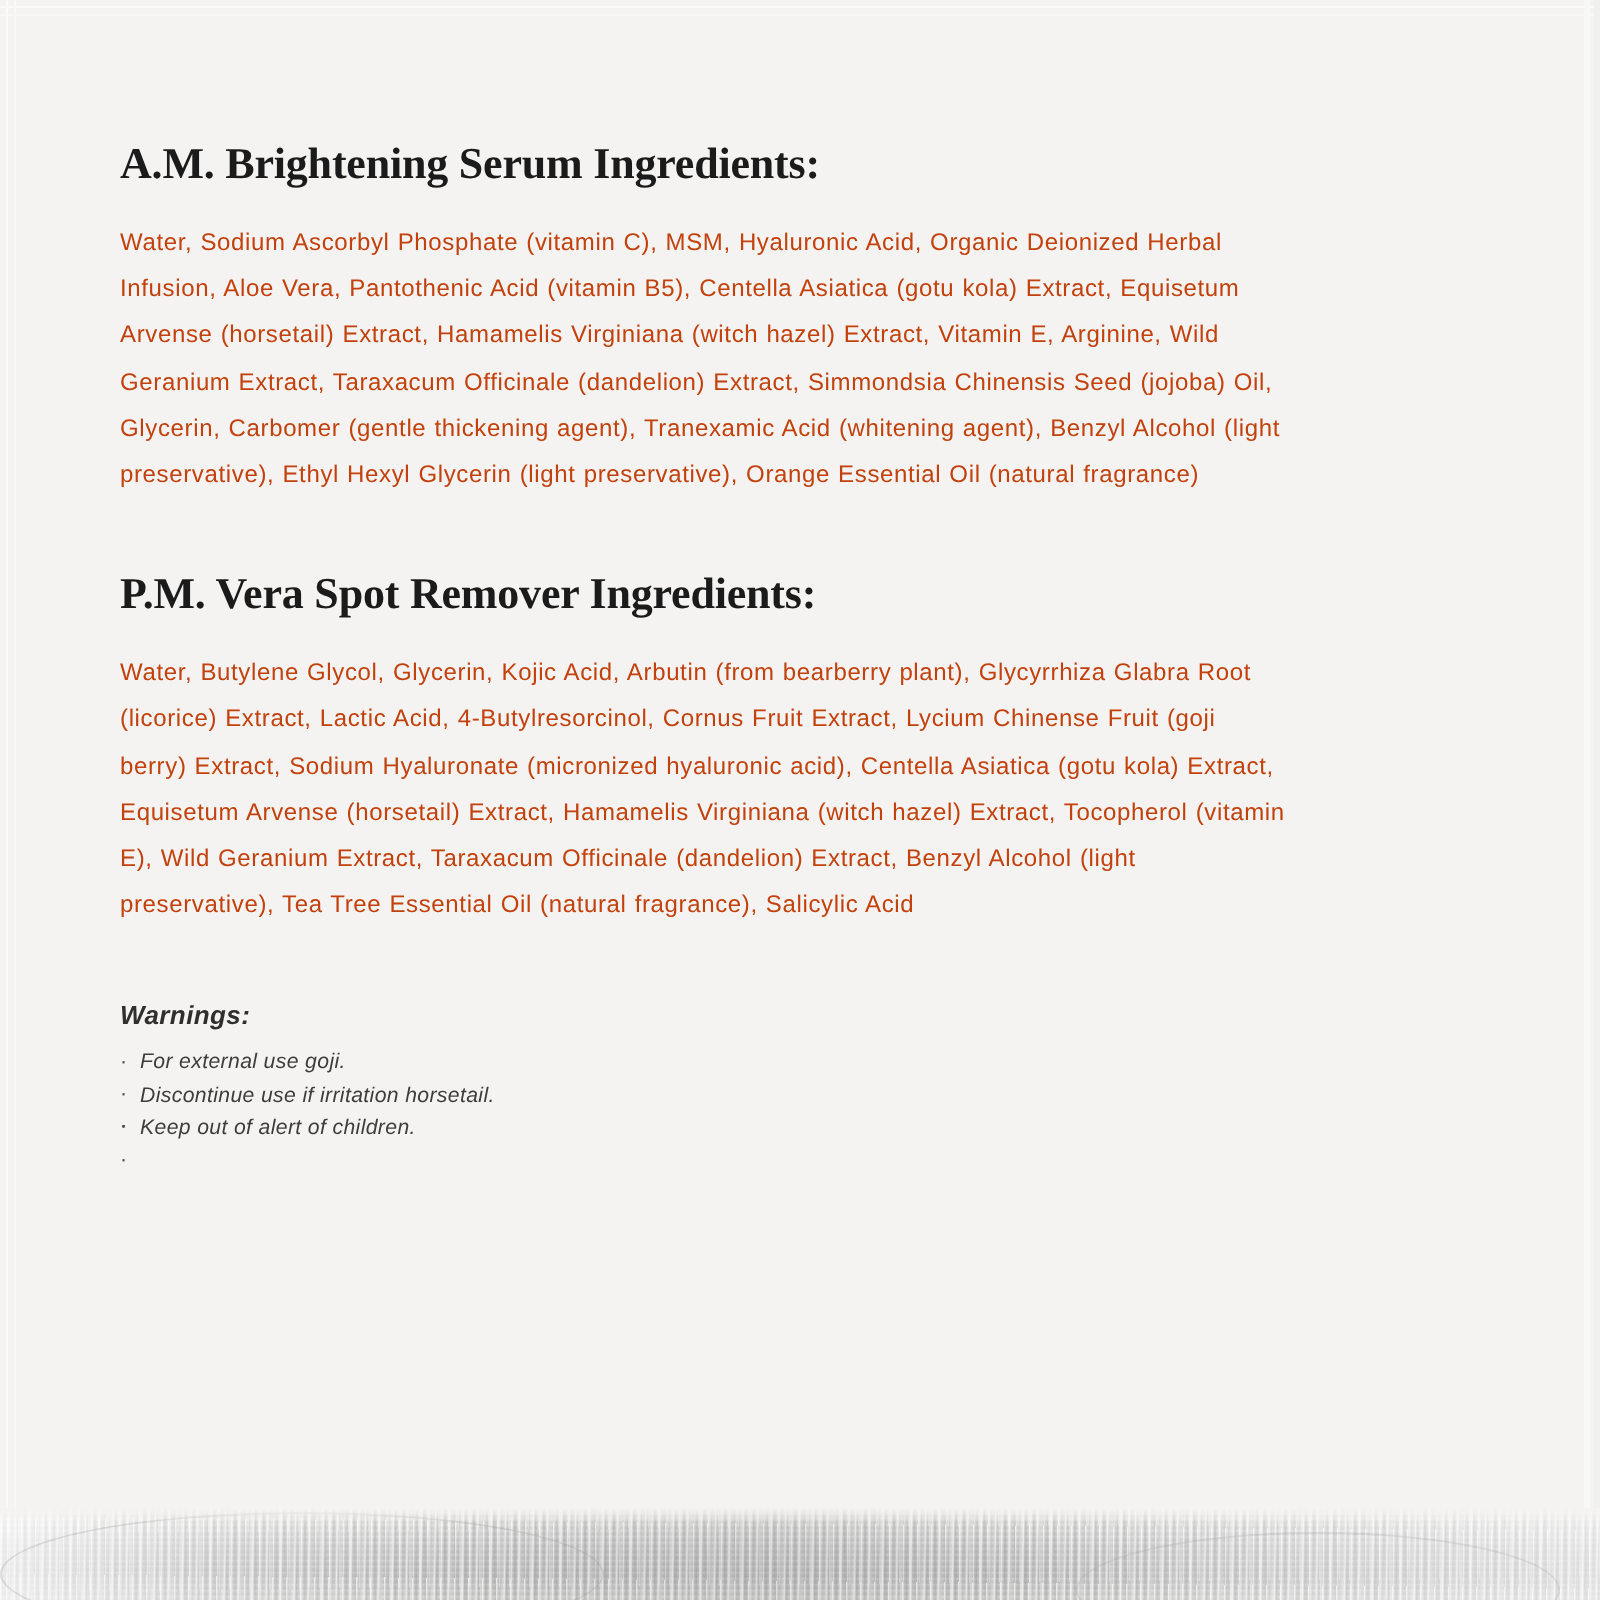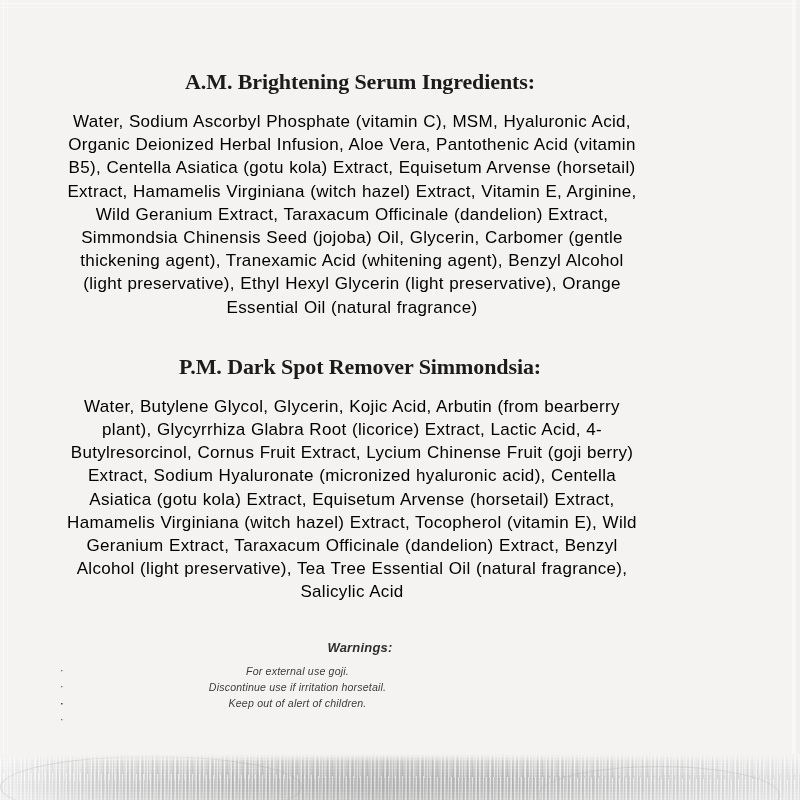--- a/index.html
+++ b/index.html
@@ -13,21 +13,20 @@
     background: #f4f3f1;
     font-family: "Liberation Sans", sans-serif;
   }
 
   #label {
     position: relative;
     width: 800px;
     height: 800px;
     background: #f4f3f1;
     box-sizing: border-box;
-    text-align: center;
   }
 
   
   .edge-top {
     position: absolute;
     left: 0; top: 3px;
     width: 800px; height: 1px;
     background: #fafaf8;
   }
   .edge-top2 {
@@ -75,23 +74,23 @@
     font-size: 22px;
     line-height: 28px;
     color: #1b1b1b;
     letter-spacing: -0.1px;
   }
 
   p.ingredients {
     margin: 14px 16px 0 0;
     font-family: "Liberation Sans", sans-serif;
     font-weight: 400;
-    font-size: 17px;
+    font-size: 12px;
     line-height: 23.2px;
-    color: #000000;
+    color: #c2410c;
     letter-spacing: 0.32px;
     word-spacing: 0.4px;
   }
 
   .section-pm {
     margin-top: 34px;
   }
 
   .warnings {
     margin-top: 36px;
@@ -218,21 +217,21 @@
   <div class="edge-right2"></div>
 
   <div class="content">
 
     <section>
       <h2 class="section-heading">A.M. Brightening Serum Ingredients:</h2>
       <p class="ingredients">Water, Sodium Ascorbyl Phosphate (vitamin C), MSM, Hyaluronic Acid, Organic Deionized Herbal Infusion, Aloe Vera, Pantothenic Acid (vitamin B5), Centella Asiatica (gotu kola) Extract, Equisetum Arvense (horsetail) Extract, Hamamelis Virginiana (witch hazel) Extract, Vitamin E, Arginine, Wild Geranium Extract, Taraxacum Officinale (dandelion) Extract, Simmondsia Chinensis Seed (jojoba) Oil, Glycerin, Carbomer (gentle thickening agent), Tranexamic Acid (whitening agent), Benzyl Alcohol (light preservative), Ethyl Hexyl Glycerin (light preservative), Orange Essential Oil (natural fragrance)</p>
     </section>
 
     <section class="section-pm">
-      <h2 class="section-heading">P.M. Dark Spot Remover Simmondsia:</h2>
+      <h2 class="section-heading">P.M. Vera Spot Remover Ingredients:</h2>
       <p class="ingredients">Water, Butylene Glycol, Glycerin, Kojic Acid, Arbutin (from bearberry plant), Glycyrrhiza Glabra Root (licorice) Extract, Lactic Acid, 4-Butylresorcinol, Cornus Fruit Extract, Lycium Chinense Fruit (goji berry) Extract, Sodium Hyaluronate (micronized hyaluronic acid), Centella Asiatica (gotu kola) Extract, Equisetum Arvense (horsetail) Extract, Hamamelis Virginiana (witch hazel) Extract, Tocopherol (vitamin E), Wild Geranium Extract, Taraxacum Officinale (dandelion) Extract, Benzyl Alcohol (light preservative), Tea Tree Essential Oil (natural fragrance), Salicylic Acid</p>
     </section>
 
     <section class="warnings">
       <div class="warnings-title">Warnings:</div>
       <ul class="warning-list">
         <li>
           <span class="bullet">·</span>
           <span>For external use goji.</span>
         </li>

